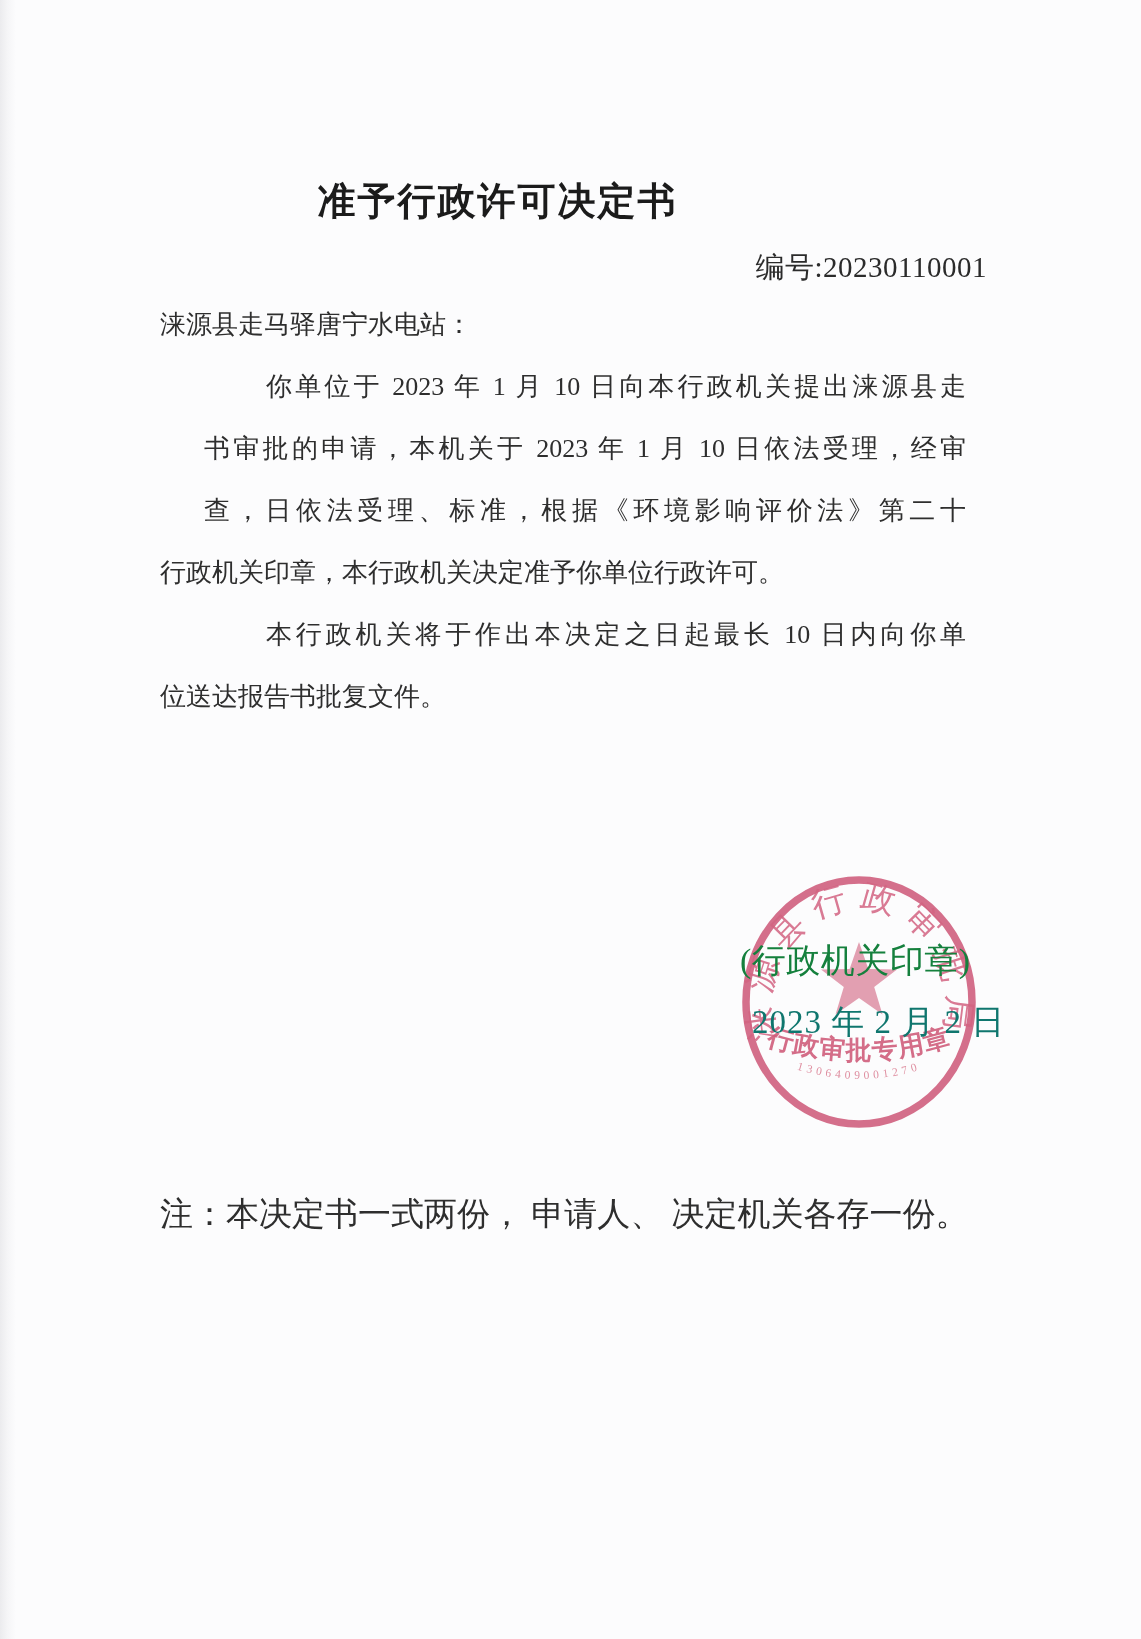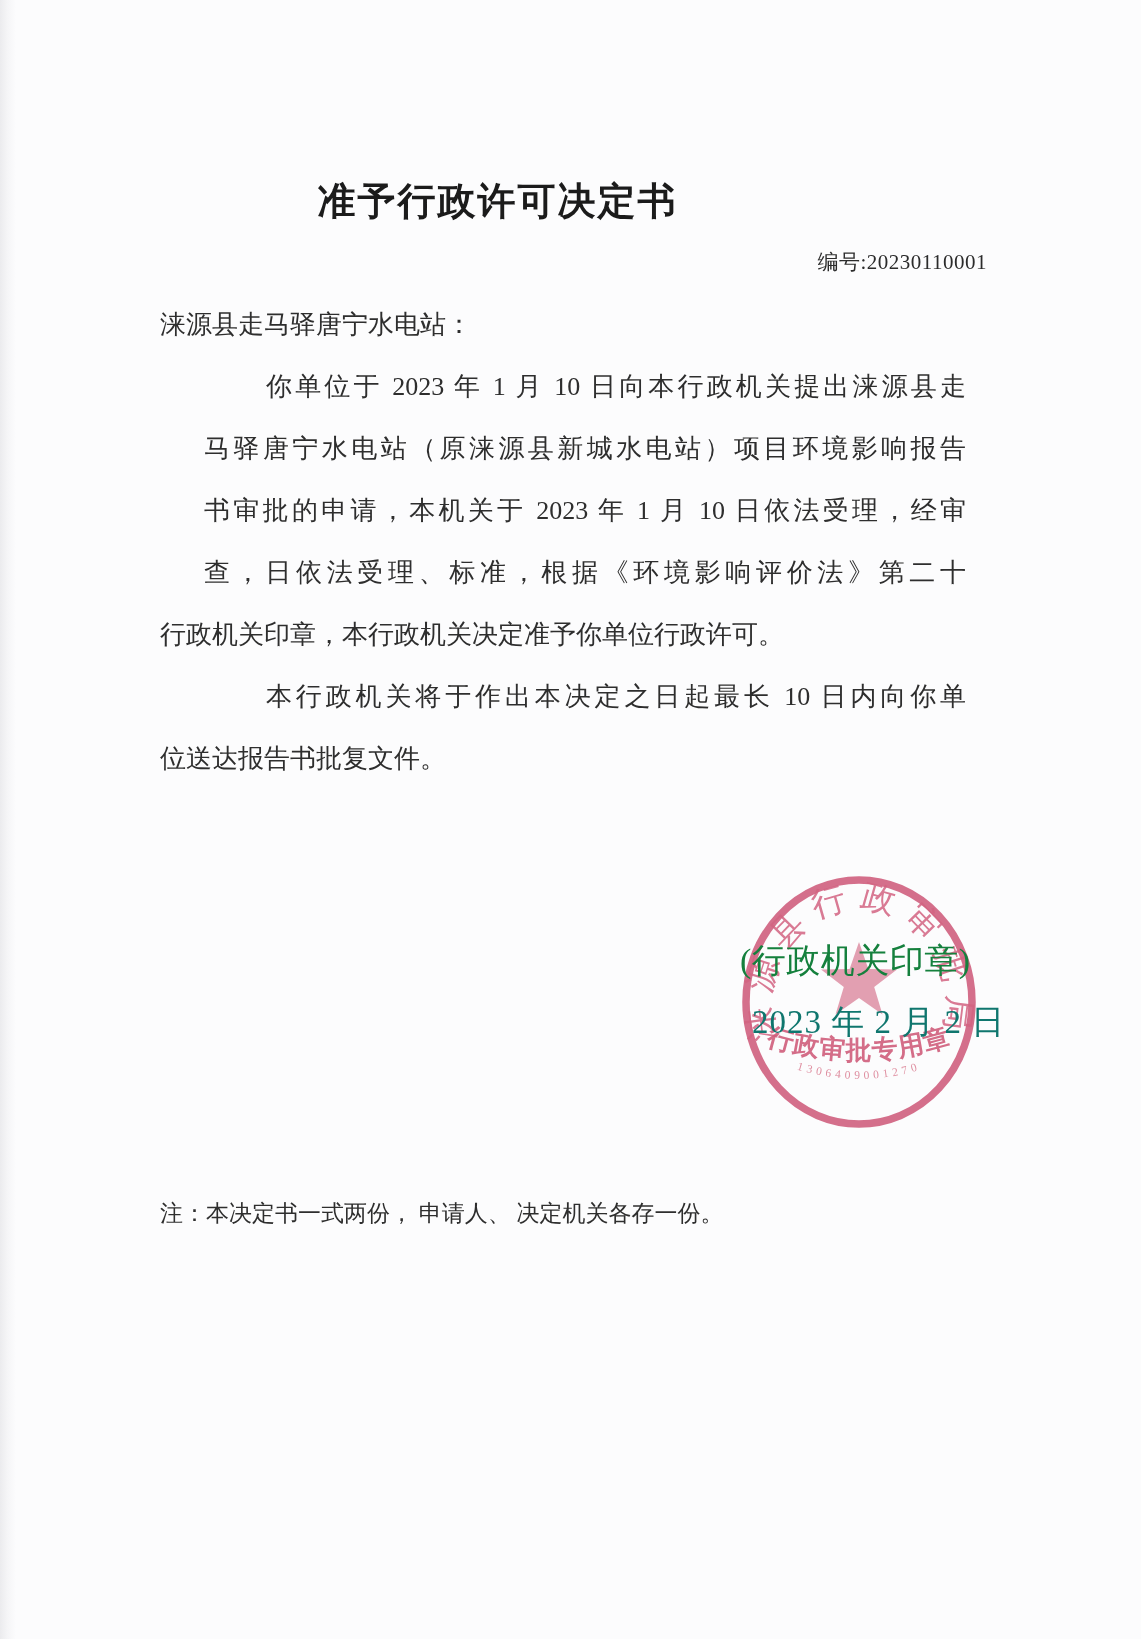--- a/index.html
+++ b/index.html
@@ -29,21 +29,21 @@
     font-family: "Liberation Sans", "DejaVu Sans", sans-serif;
     font-weight: 700;
     font-size: 38px;
     letter-spacing: 2px;
     color: #1b1b1b;
   }
 
   .doc-number {
     position: absolute;
     top: 248px; right: 154px;
-    font-size: 21px;
+    font-size: 29px;
     letter-spacing: .5px;
     color: #2b2b2b;
   }
 
   .body-text {
     position: absolute;
     left: 160px; top: 294px;
     width: 806px;
     font-size: 26px;
     line-height: 62px;
@@ -71,21 +71,21 @@
     left: 752px; top: 1000px;
     font-size: 33px;
     color: #0f766e;
     letter-spacing: 1px;
     z-index: 3;
   }
 
   .footer-note {
     position: absolute;
     left: 160px; top: 1194px;
-    font-size: 23px;
+    font-size: 33px;
     line-height: 40px;
     color: #2e2e2e;
   }
 
   .seal {
     position: absolute;
     left: 727px; top: 870px;
     width: 264px; height: 264px;
     z-index: 2;
     opacity: .92;
@@ -99,21 +99,20 @@
 
   <div class="scan-edge"></div>
 
   <div class="doc-title">准予行政许可决定书</div>
 
   <div class="doc-number">编号:20230110001</div>
 
   <div class="body-text">
     <div class="line">涞源县走马驿唐宁水电站：</div>
     <div class="line fill indent">你单位于 2023 年 1 月 10 日向本行政机关提出涞源县走</div>
-    <div class="line fill">马驿唐宁水电站（原涞源县新城水电站）项目环境影响报告</div>
     <div class="line fill">书审批的申请，本机关于 2023 年 1 月 10 日依法受理，经审</div>
     <div class="line fill">查，日依法受理、标准，根据《环境影响评价法》第二十</div>
     <div class="line">行政机关印章，本行政机关决定准予你单位行政许可。</div>
     <div class="line fill indent">本行政机关将于作出本决定之日起最长 10 日内向你单</div>
     <div class="line">位送达报告书批复文件。</div>
   </div>
 
   <div class="seal">
     <svg viewBox="0 0 264 264" xmlns="http://www.w3.org/2000/svg">
       <defs>

